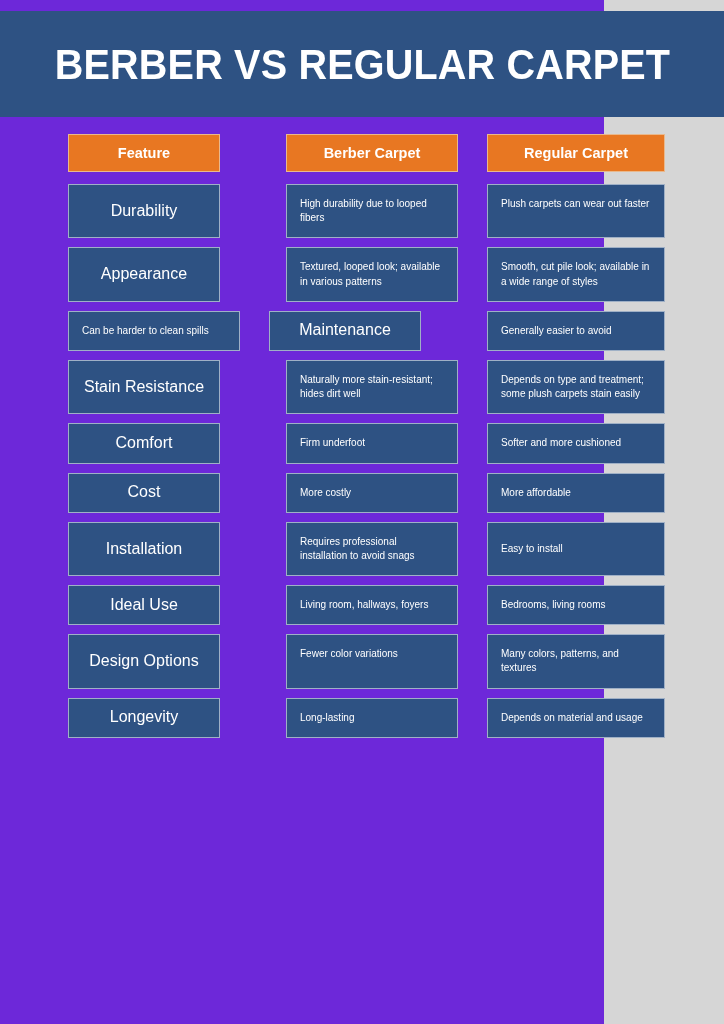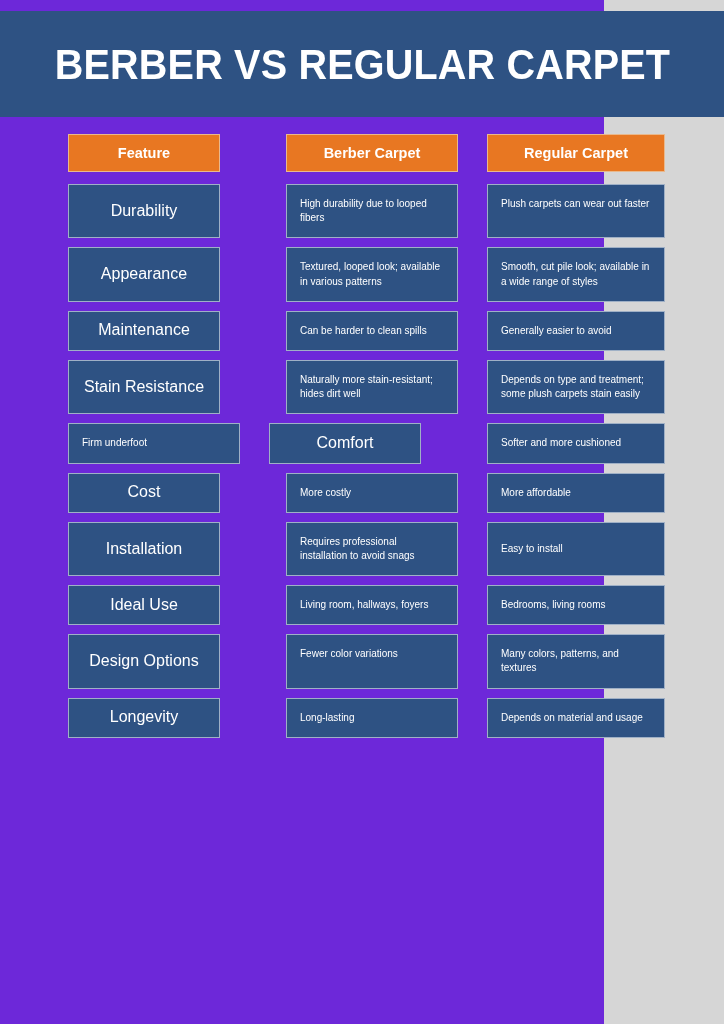--- a/index.html
+++ b/index.html
@@ -139,34 +139,34 @@
       <div class="cell col-regular">Plush carpets can wear out faster</div>
     </div>
 
     <div class="row">
       <div class="cell col-feature">Appearance</div>
       <div class="cell col-berber">Textured, looped look; available in various patterns</div>
       <div class="cell col-regular">Smooth, cut pile look; available in a wide range of styles</div>
     </div>
 
     <div class="row">
+      <div class="cell col-berber">Can be harder to clean spills</div>
       <div class="cell col-feature">Maintenance</div>
-      <div class="cell col-berber">Can be harder to clean spills</div>
       <div class="cell col-regular">Generally easier to avoid</div>
     </div>
 
     <div class="row">
       <div class="cell col-feature">Stain Resistance</div>
       <div class="cell col-berber">Naturally more stain-resistant; hides dirt well</div>
       <div class="cell col-regular">Depends on type and treatment; some plush carpets stain easily</div>
     </div>
 
     <div class="row">
+      <div class="cell col-feature">Comfort</div>
       <div class="cell col-berber vcenter">Firm underfoot</div>
-      <div class="cell col-feature">Comfort</div>
       <div class="cell col-regular">Softer and more cushioned</div>
     </div>
 
     <div class="row">
       <div class="cell col-feature">Cost</div>
       <div class="cell col-berber vcenter">More costly</div>
       <div class="cell col-regular vcenter">More affordable</div>
     </div>
 
     <div class="row">

